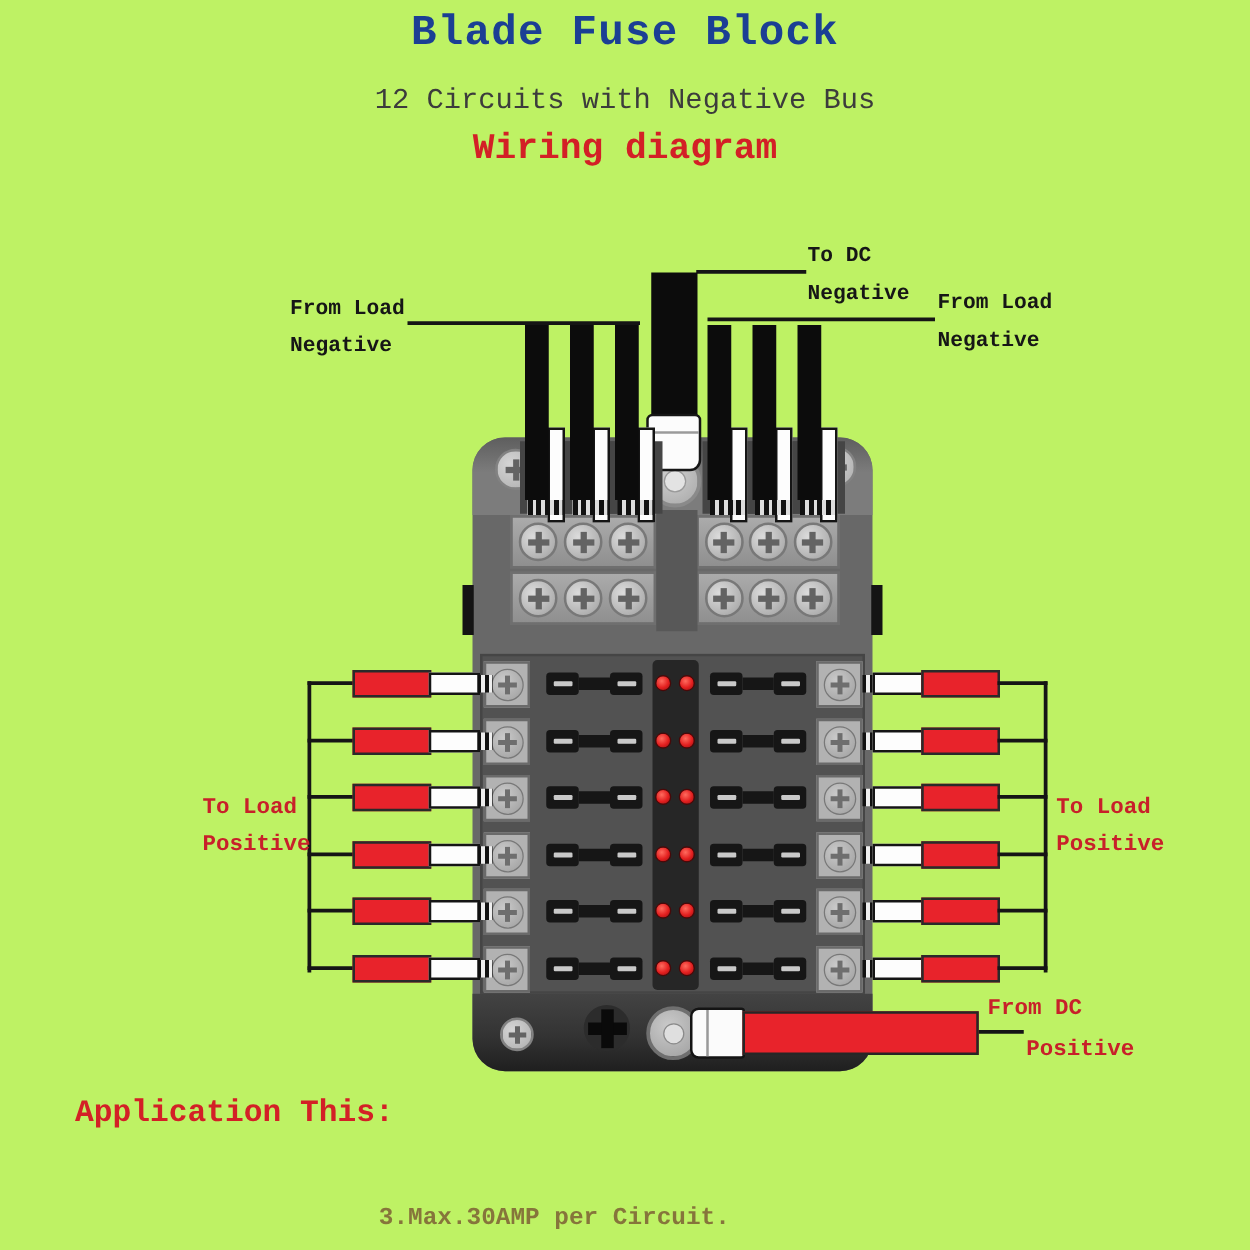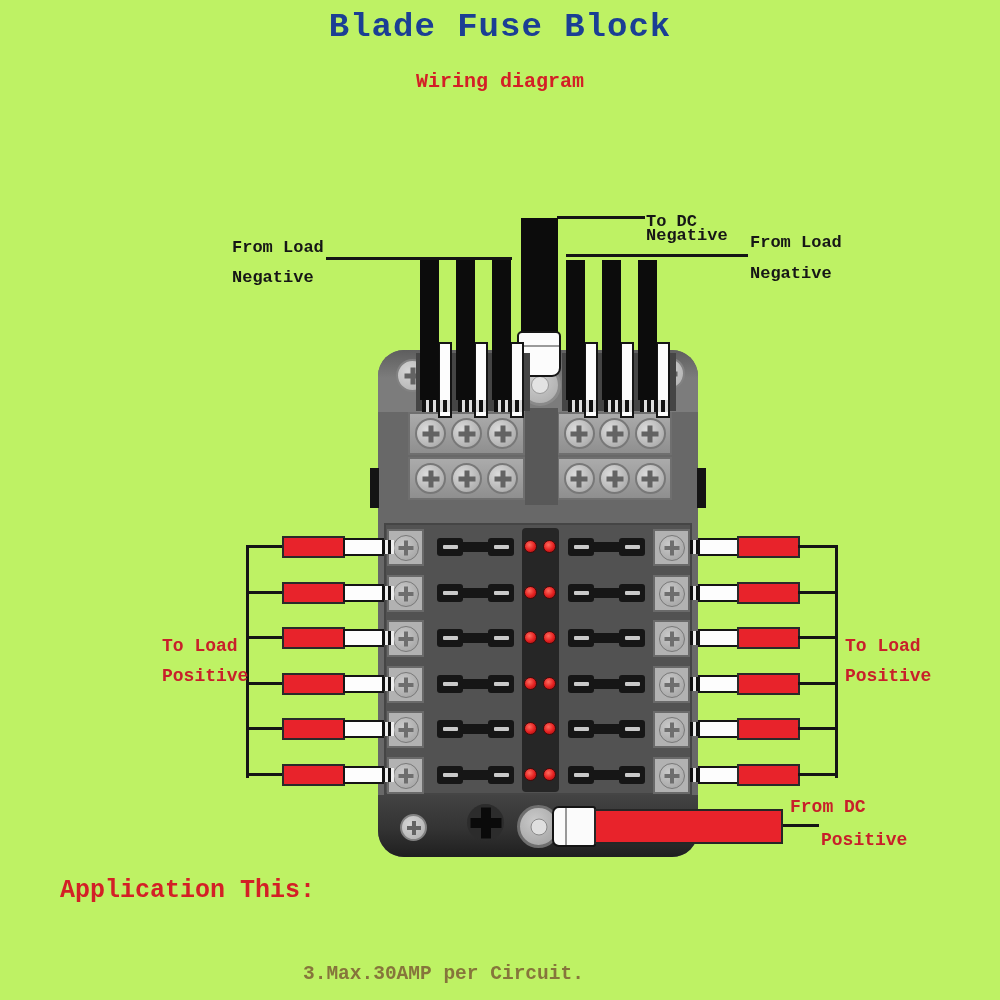--- a/index.html
+++ b/index.html
@@ -8,35 +8,35 @@
   }
   *{margin:0;padding:0;box-sizing:border-box}
   body{background:#fff}
   .page{position:relative;width:1000px;height:1000px;background:#bef264;overflow:hidden;
         font-family:Liberation Mono, monospace}
 
   
   .hdr{position:absolute;left:0;right:0;top:0;text-align:center}
   .title{margin-top:8px;font-size:34px;font-weight:bold;color:var(--title-blue);letter-spacing:1px}
   .subtitle{margin-top:21px;font-size:23px;color:#3c3c3c}
-  .heading-red{margin-top:24px;font-size:20px;font-weight:bold;color:var(--heading-red)}
+  .heading-red{margin-top:9px;font-size:29px;font-weight:bold;color:var(--heading-red)}
 
   
   .hline{position:absolute;height:3px;background:#151515}
   .l-top{left:326px;top:257px;width:186px}
   .c-top{left:557px;top:216px;width:88px}
   .r-top{left:566px;top:254px;width:182px}
   .b-line{left:783px;top:824px;width:36px}
   .vline{position:absolute;width:3px;background:#151515}
   .v-l{left:246px;top:545px;height:233px}
   .v-r{left:835px;top:545px;height:233px}
   .lab{position:absolute;font-weight:bold;font-size:17px;color:#161616;white-space:nowrap}
   .rlab{position:absolute;font-weight:bold;font-size:18px;color:var(--label-red);white-space:nowrap}
   .tl1{left:232px;top:238px}.tl2{left:232px;top:268px}
-  .tc1{left:646px;top:212px}.tc2{left:646px;top:226px}
+  .tc1{left:646px;top:196px}.tc2{left:646px;top:226px}
   .tr1{left:750px;top:233px}.tr2{left:750px;top:264px}
   .ll1{left:162px;top:636px}.ll2{left:162px;top:666px}
   .rl1{left:845px;top:636px}.rl2{left:845px;top:666px}
   .bl1{left:790px;top:797px}.bl2{left:821px;top:830px}
 
   
   .block-body{position:absolute;left:378px;top:350px;width:320px;height:507px;background:#686868;border-radius:26px}
   .block-cap{position:absolute;left:378px;top:350px;width:320px;height:62px;
              background:linear-gradient(#5e5e5e,#7c7c7c 45%);border-radius:26px 26px 0 0}
   .fuse-panel{position:absolute;left:384px;top:523px;width:308px;height:272px;background:#525252;
@@ -146,20 +146,21 @@
   .note-line{position:absolute;left:303px;font-size:19.5px;font-weight:bold;color:var(--note-olive);white-space:nowrap}
   .n1{top:879px}.n2{top:921px}.n3{top:963px}
 </style>
 </head>
 <body>
 
 <div class="page">
 
   <div class="hdr">
     <div class="title">Blade Fuse Block</div>
+    <div class="subtitle">12 Circuits with Negative Bus</div>
     <div class="heading-red">Wiring diagram</div>
   </div>
 
   <div id="diagram">
 
     <div class="hline l-top"></div>
     <div class="hline c-top"></div>
     <div class="hline r-top"></div>
 
     <div class="block-body"></div>

